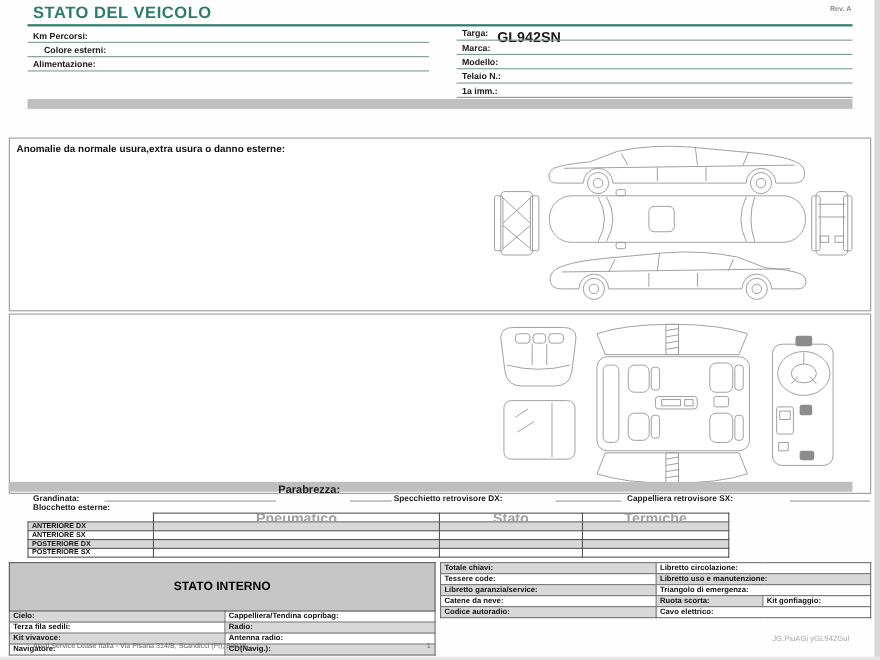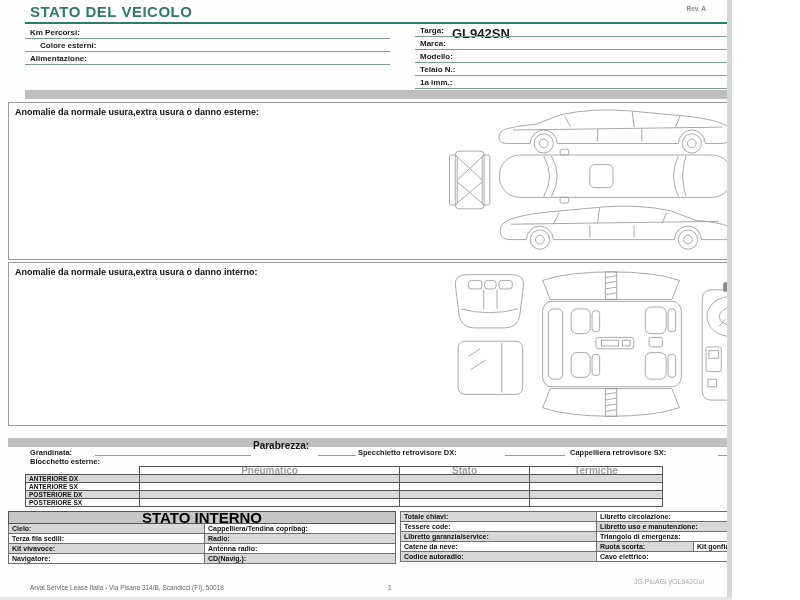--- a/index.html
+++ b/index.html
@@ -1,42 +1,42 @@
 <!DOCTYPE html>
 <html><head>
 <meta charset="utf-8">
 <style>
   html,body{margin:0;padding:0;background:#fff;}
-  #page{position:relative;width:732px;height:600px;background:#fefefe;overflow:hidden;
+  #page{position:relative;width:800px;height:600px;background:#fefefe;overflow:hidden;
         font-family:"Liberation Sans",sans-serif;color:#111;}
   .abs{position:absolute;}
   .lbl{font-size:8px;font-weight:bold;white-space:nowrap;color:#1a1a1a;}
   .fline{position:absolute;height:1px;background:#7d9c93;}
   .grayline{position:absolute;height:1px;background:#9a9a9a;}
   .graybar{position:absolute;height:9px;background:#bfbfbf;}
-  .box{position:absolute;border:1px solid #9a9a9a;background:#fff;}
+  .box{position:absolute;border:1px solid #9a9a9a;background:#fff;margin-top:23px;}
   .boxtitle{position:absolute;left:6px;top:4px;font-size:9px;font-weight:bold;color:#111;}
   .pagetitle{position:absolute;left:30px;top:3px;font-size:15px;font-weight:bold;
              letter-spacing:.5px;color:#2c7b6d;}
   .rev{position:absolute;right:26px;top:5px;font-size:6.5px;color:#8b8b8b;font-weight:bold;}
   .tealrule{position:absolute;left:25px;top:22px;width:750px;height:2px;background:#2c7b6d;}
   table{border-collapse:collapse;table-layout:fixed;}
   
   .tyre{position:absolute;left:25px;top:466px;width:637px;}
   .tyre td{border:1px solid #555;height:7px;line-height:7px;font-size:6.5px;
            font-weight:bold;padding:0 0 0 3px;overflow:hidden;background:#fff;}
-  .tyre td.hc{color:#9f9f9f;text-align:center;font-size:10px;padding:0;}
+  .tyre td.hc{color:#9f9f9f;text-align:center;font-size:13px;padding:0;}
   .tyre td.nohdr{border:0;background:transparent;}
   .tyre tr.shade td{background:#d8d8d8;}
   
   .btab{position:absolute;}
   .btab td{border:1px solid #707070;height:9px;line-height:9px;font-size:7px;
            font-weight:bold;padding:0 0 0 3px;overflow:hidden;background:#fff;white-space:nowrap;}
-  .btab td.thead{background:#c6c6c6;text-align:center;font-size:15px;height:11px;
-                 line-height:11px;padding:0;border:1px solid #555;color:#000;}
+  .btab td.thead{background:#c6c6c6;text-align:center;font-size:11px;height:11px;
+                 line-height:11px;padding:16px;border:1px solid #555;color:#000;}
   .btab td.g{background:#d8d8d8;}
   .footer{position:absolute;top:584px;font-size:6.5px;color:#666;white-space:nowrap;}
   .wm{position:absolute;right:4px;top:550px;font-size:37px;font-weight:bold;letter-spacing:-1px;
       color:#f2f2f2;-webkit-text-stroke:1.2px #c7c7c7;text-shadow:0 0 1px #dedede;z-index:6;}
   .wmnote{position:absolute;right:28px;top:578px;font-size:7px;color:#a9a9a9;
           filter:blur(.4px);z-index:6;white-space:nowrap;}
   .edge-r{position:absolute;right:0;top:0;width:5px;height:600px;background:#d8d8d8;}
   .edge-b{position:absolute;left:0;top:597px;width:800px;height:3px;background:#e6e6e6;}
   svg{position:absolute;}
   .ln{stroke:#9b9b9b;stroke-width:.9;fill:none;}
@@ -109,21 +109,20 @@
           <rect x="336" y="52" width="8" height="52" rx="2"></rect>
         <rect x="310" y="48" width="30" height="60" rx="4"></rect>
         <path d="M312,60 L338,60 M312,72 L338,72"></path>
         <rect x="314" y="90" width="8" height="6"></rect>
           <rect x="328" y="90" width="8" height="6"></rect>
       </g>
     </svg>
   </div>
 
   <div class="box" style="left:8px;top:262px;width:782px;height:162px">
-    <div class="boxtitle">Anomalie da normale usura,extra usura o danno interno:</div>
     <svg viewBox="0 0 350 160" width="350" height="152" style="left:428px;top:6px">
       <g class="ln">
         <path d="M10,16 Q10,6 22,6 L70,6 Q82,6 82,16 L78,48 Q76,62 62,62 L30,62 Q16,62 14,48 Z"></path>
         <path d="M16,42 Q46,50 76,42 M40,22 L40,42 M54,22 L54,42"></path>
         <rect x="24" y="12" width="14" height="9" rx="3"></rect>
           <rect x="41" y="12" width="12" height="9" rx="3"></rect>
           <rect x="56" y="12" width="14" height="9" rx="3"></rect>
       </g>
       <g class="ln">
         <rect x="13" y="76" width="68" height="56" rx="7"></rect>

